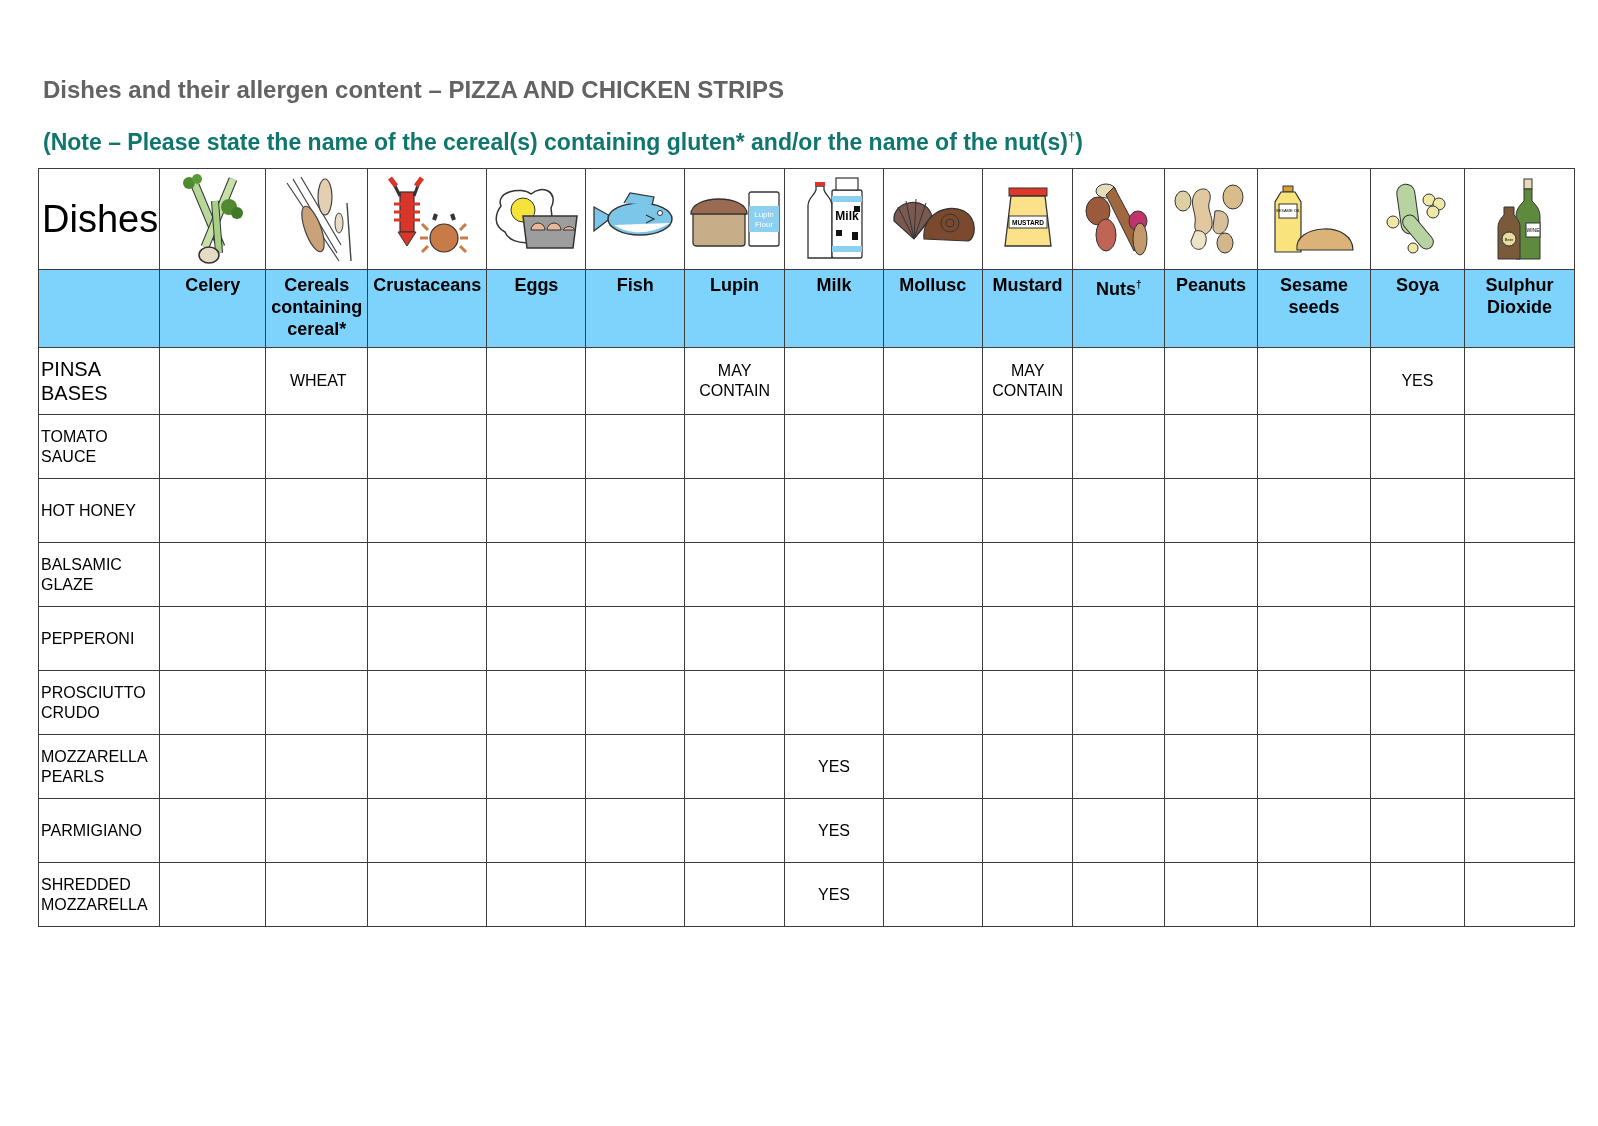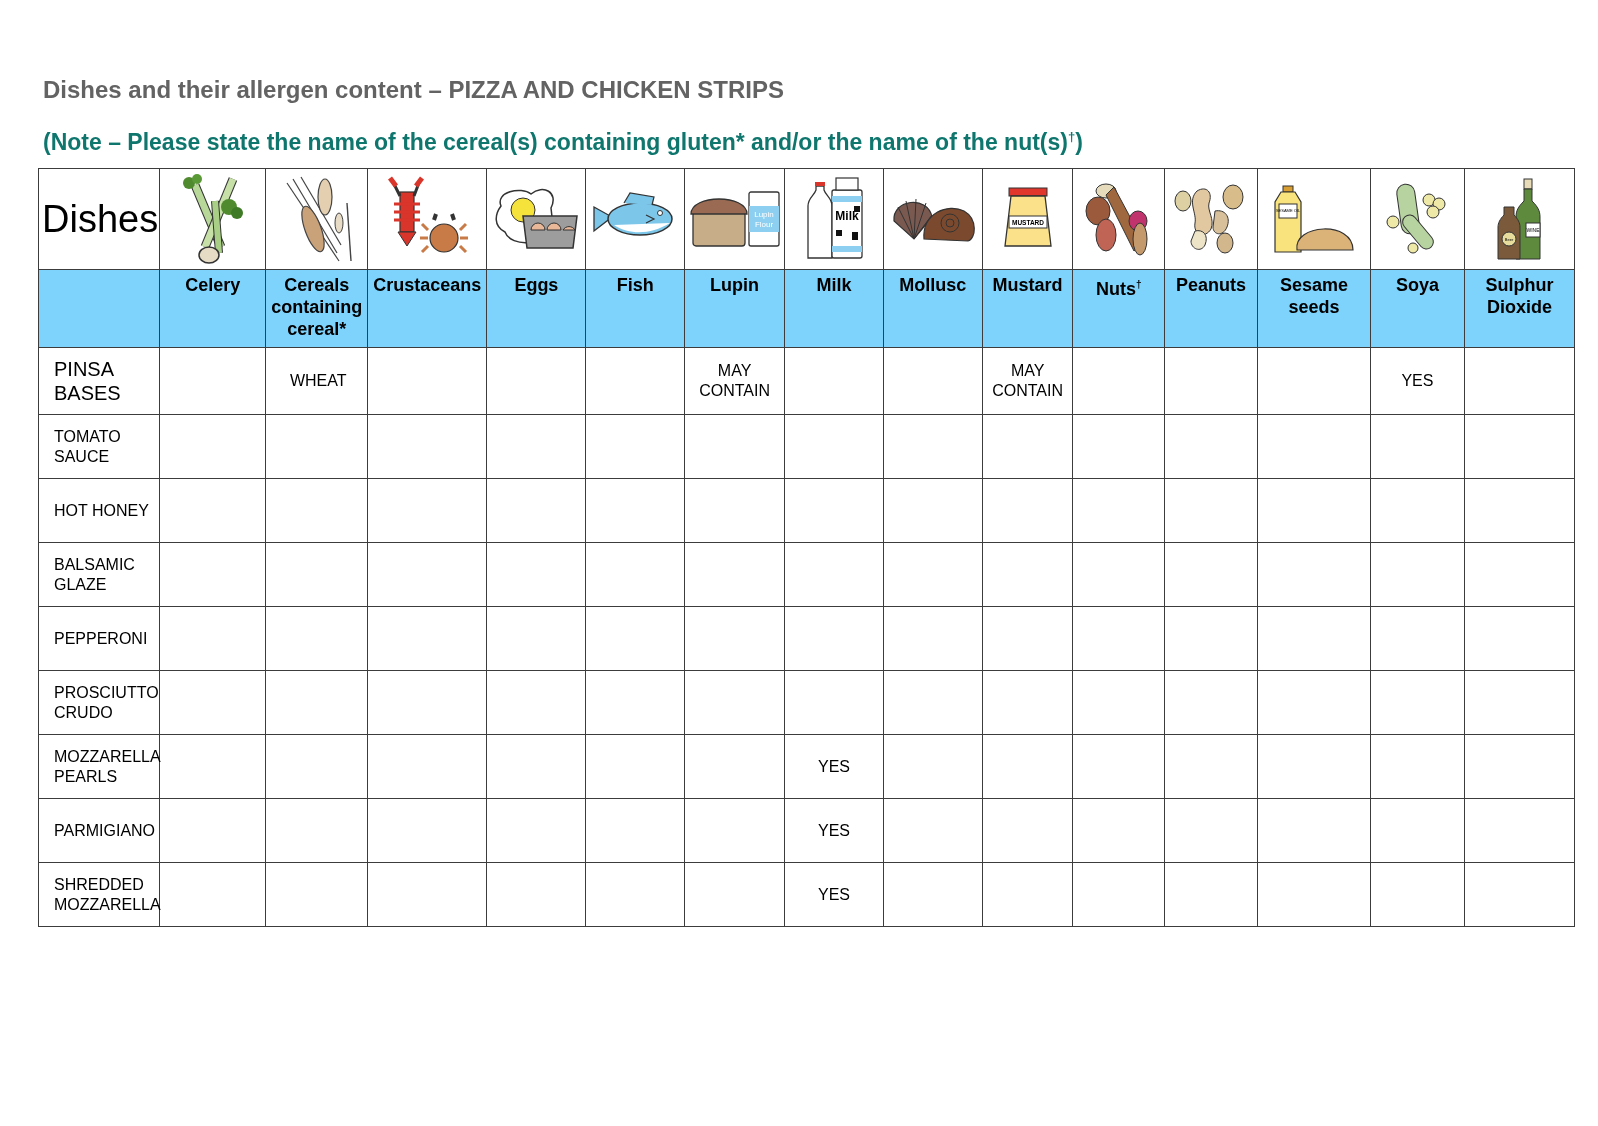--- a/index.html
+++ b/index.html
@@ -8,21 +8,21 @@
     .subtitle { position: absolute; left: 43px; top: 114px; font-size: 23px; font-weight: bold; color: #0f766e; white-space: nowrap; margin-top: 15px; }
     .subtitle sup { font-size: 13px; }
     table.allergen { position: absolute; left: 38px; top: 168px; border-collapse: collapse; table-layout: fixed; width: 1537px; border-radius: 25px; }
     table.allergen td { border: 1.5px solid #3c3c3c; padding: 0; vertical-align: top; }
     tr.icon-row td { height: 100px; text-align: center; vertical-align: middle; }
     td.dishes-head { font-size: 38px; text-align: left !important; padding-left: 3px !important; }
     tr.label-row td { background: #7dd3fc; height: 73px; text-align: center; font-weight: bold; font-size: 18px; line-height: 22px; padding-top: 4px; }
     tr.label-row sup { font-size: 10px; }
     tr.dish-row td { height: 63px; vertical-align: middle; text-align: center; font-size: 16px; line-height: 20px; }
     tr.dish-row.tall td { height: 66px; }
-    tr.dish-row td.dish-name { text-align: left; padding-left: 15px; font-size: 16px; line-height: 20px; }
+    tr.dish-row td.dish-name { text-align: left; padding-left: 2px; font-size: 16px; line-height: 20px; }
     tr.dish-row td.dish-name.big { font-size: 20px; line-height: 24px; }
     tr.dish-row td.left { text-align: center; padding-left: 3px; }
     svg { display: block; margin: 0 auto; }
   </style>
 </head>
 <body>
 
 <div class="title">Dishes and their allergen content – PIZZA AND CHICKEN STRIPS</div>
 <div class="subtitle"><span>(Note – Please state the name of the cereal(s) containing gluten* and/or the name of the nut(s)</span><sup>†</sup><span>)</span></div>
 

